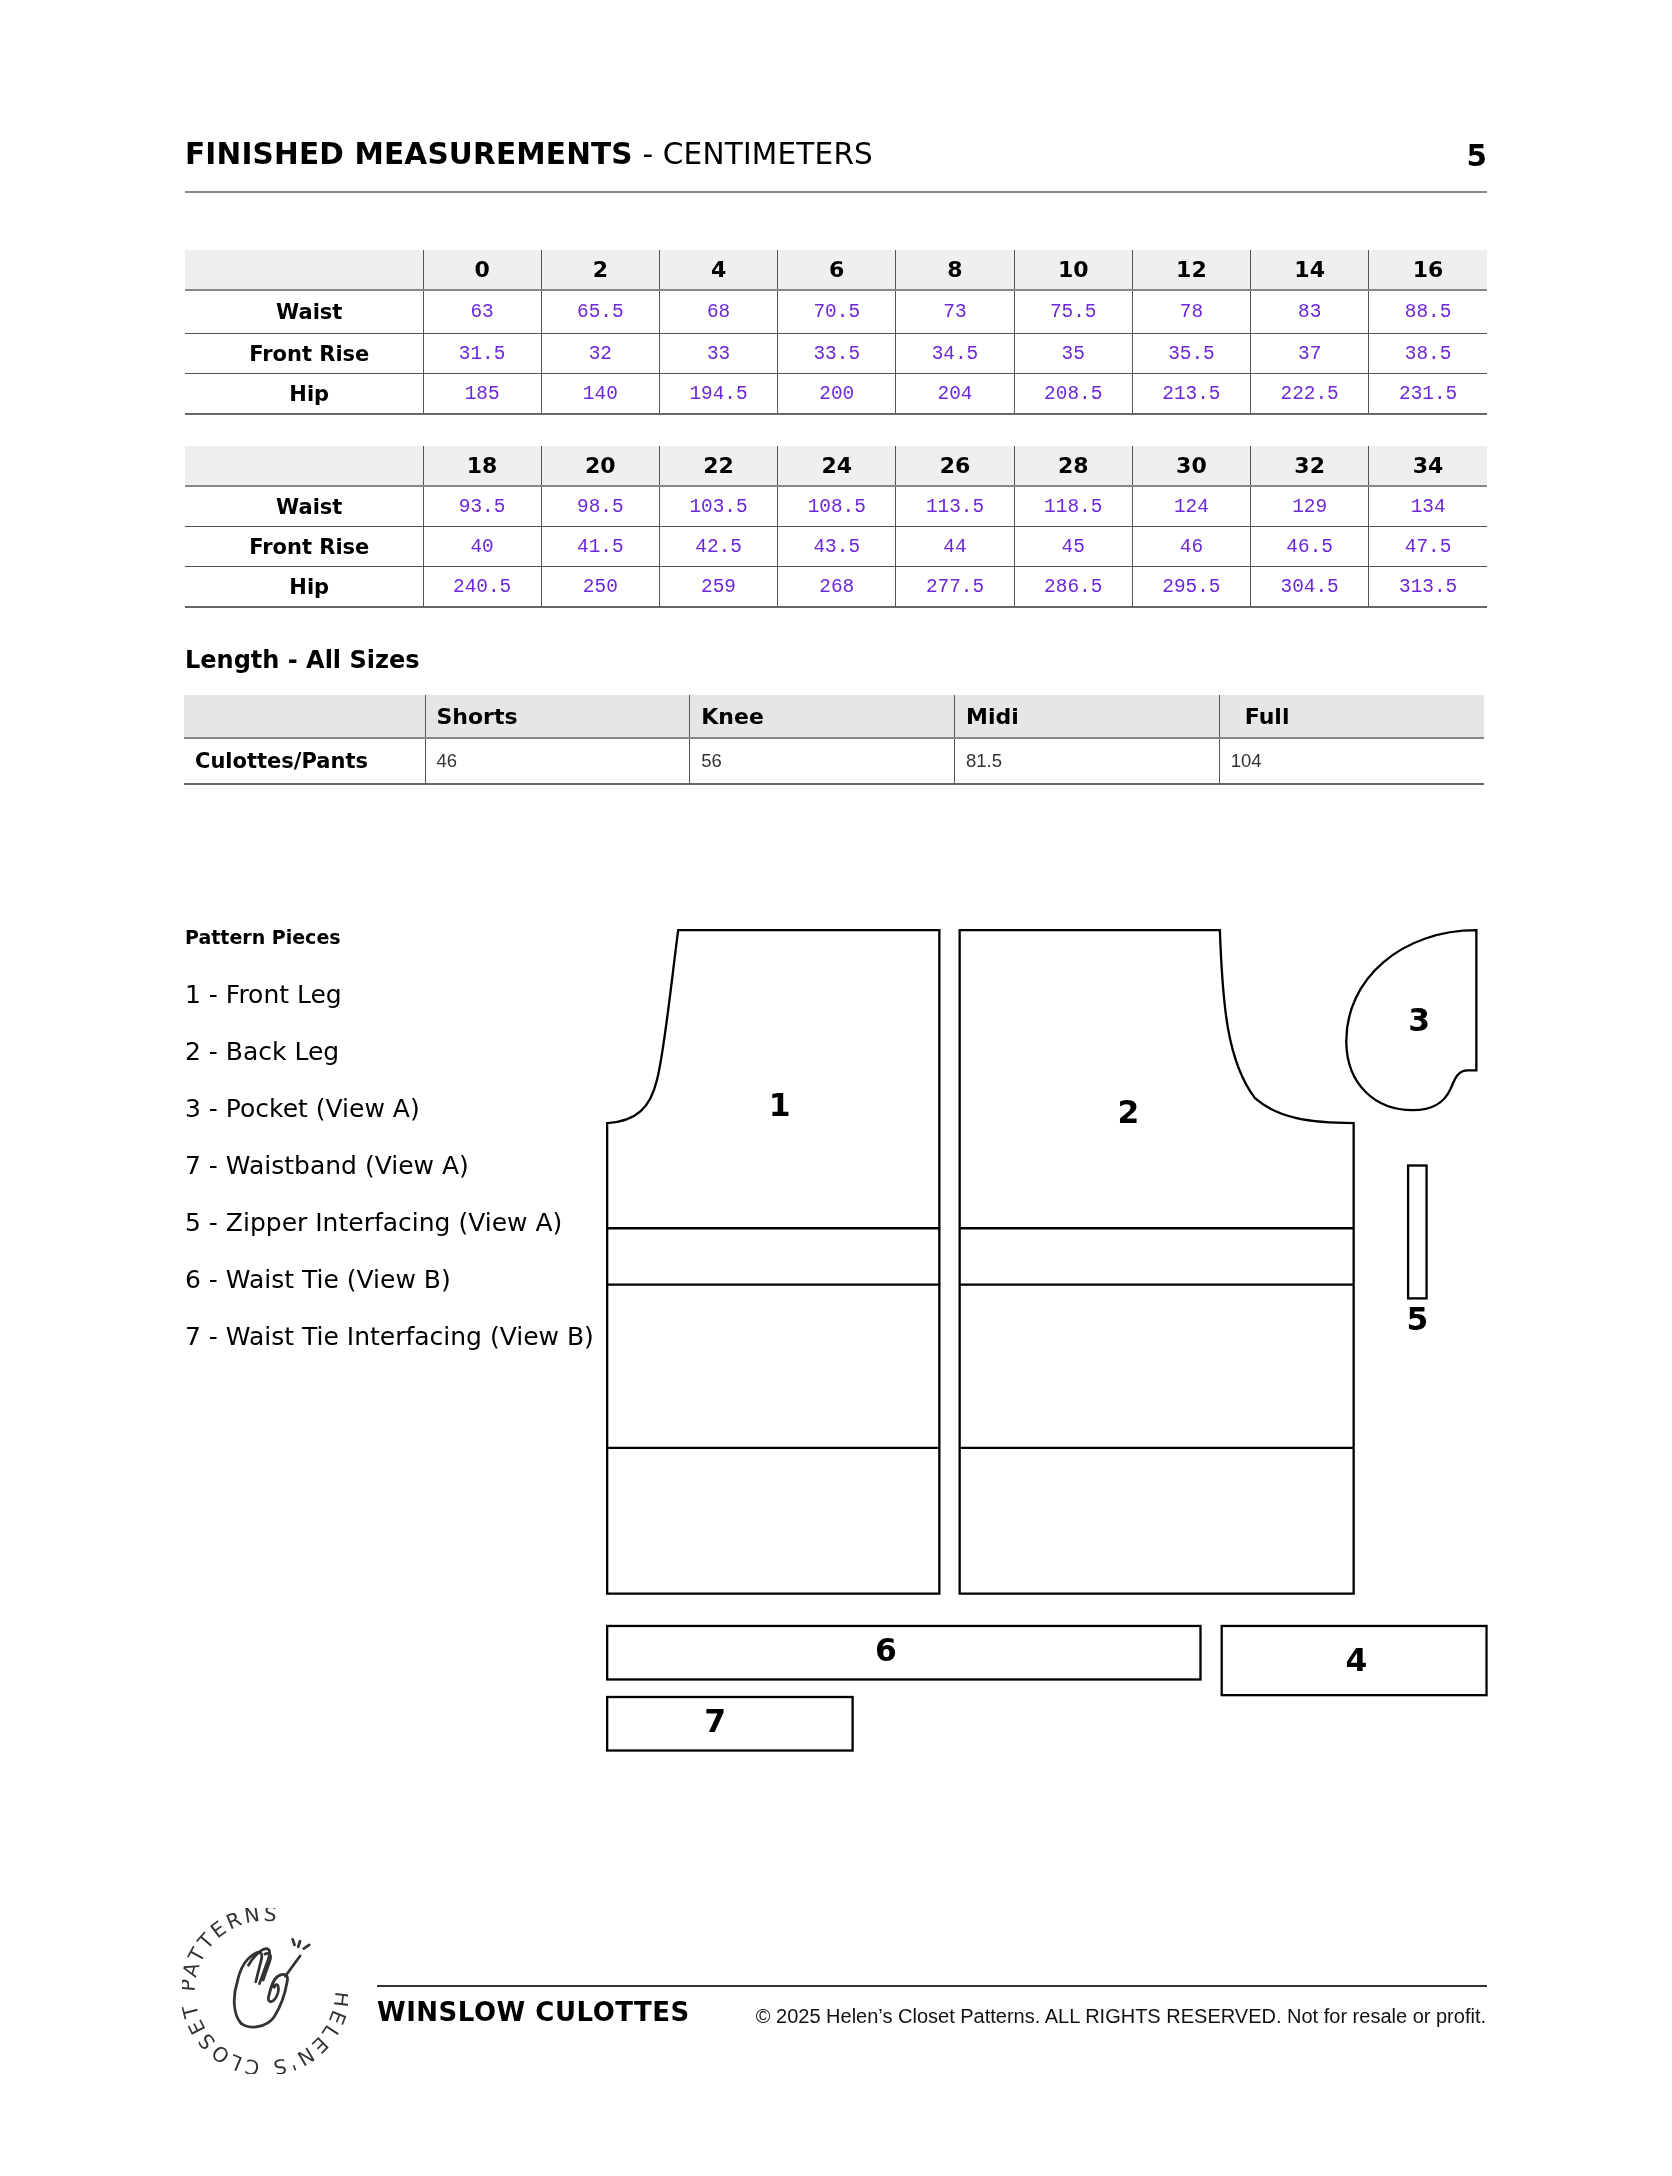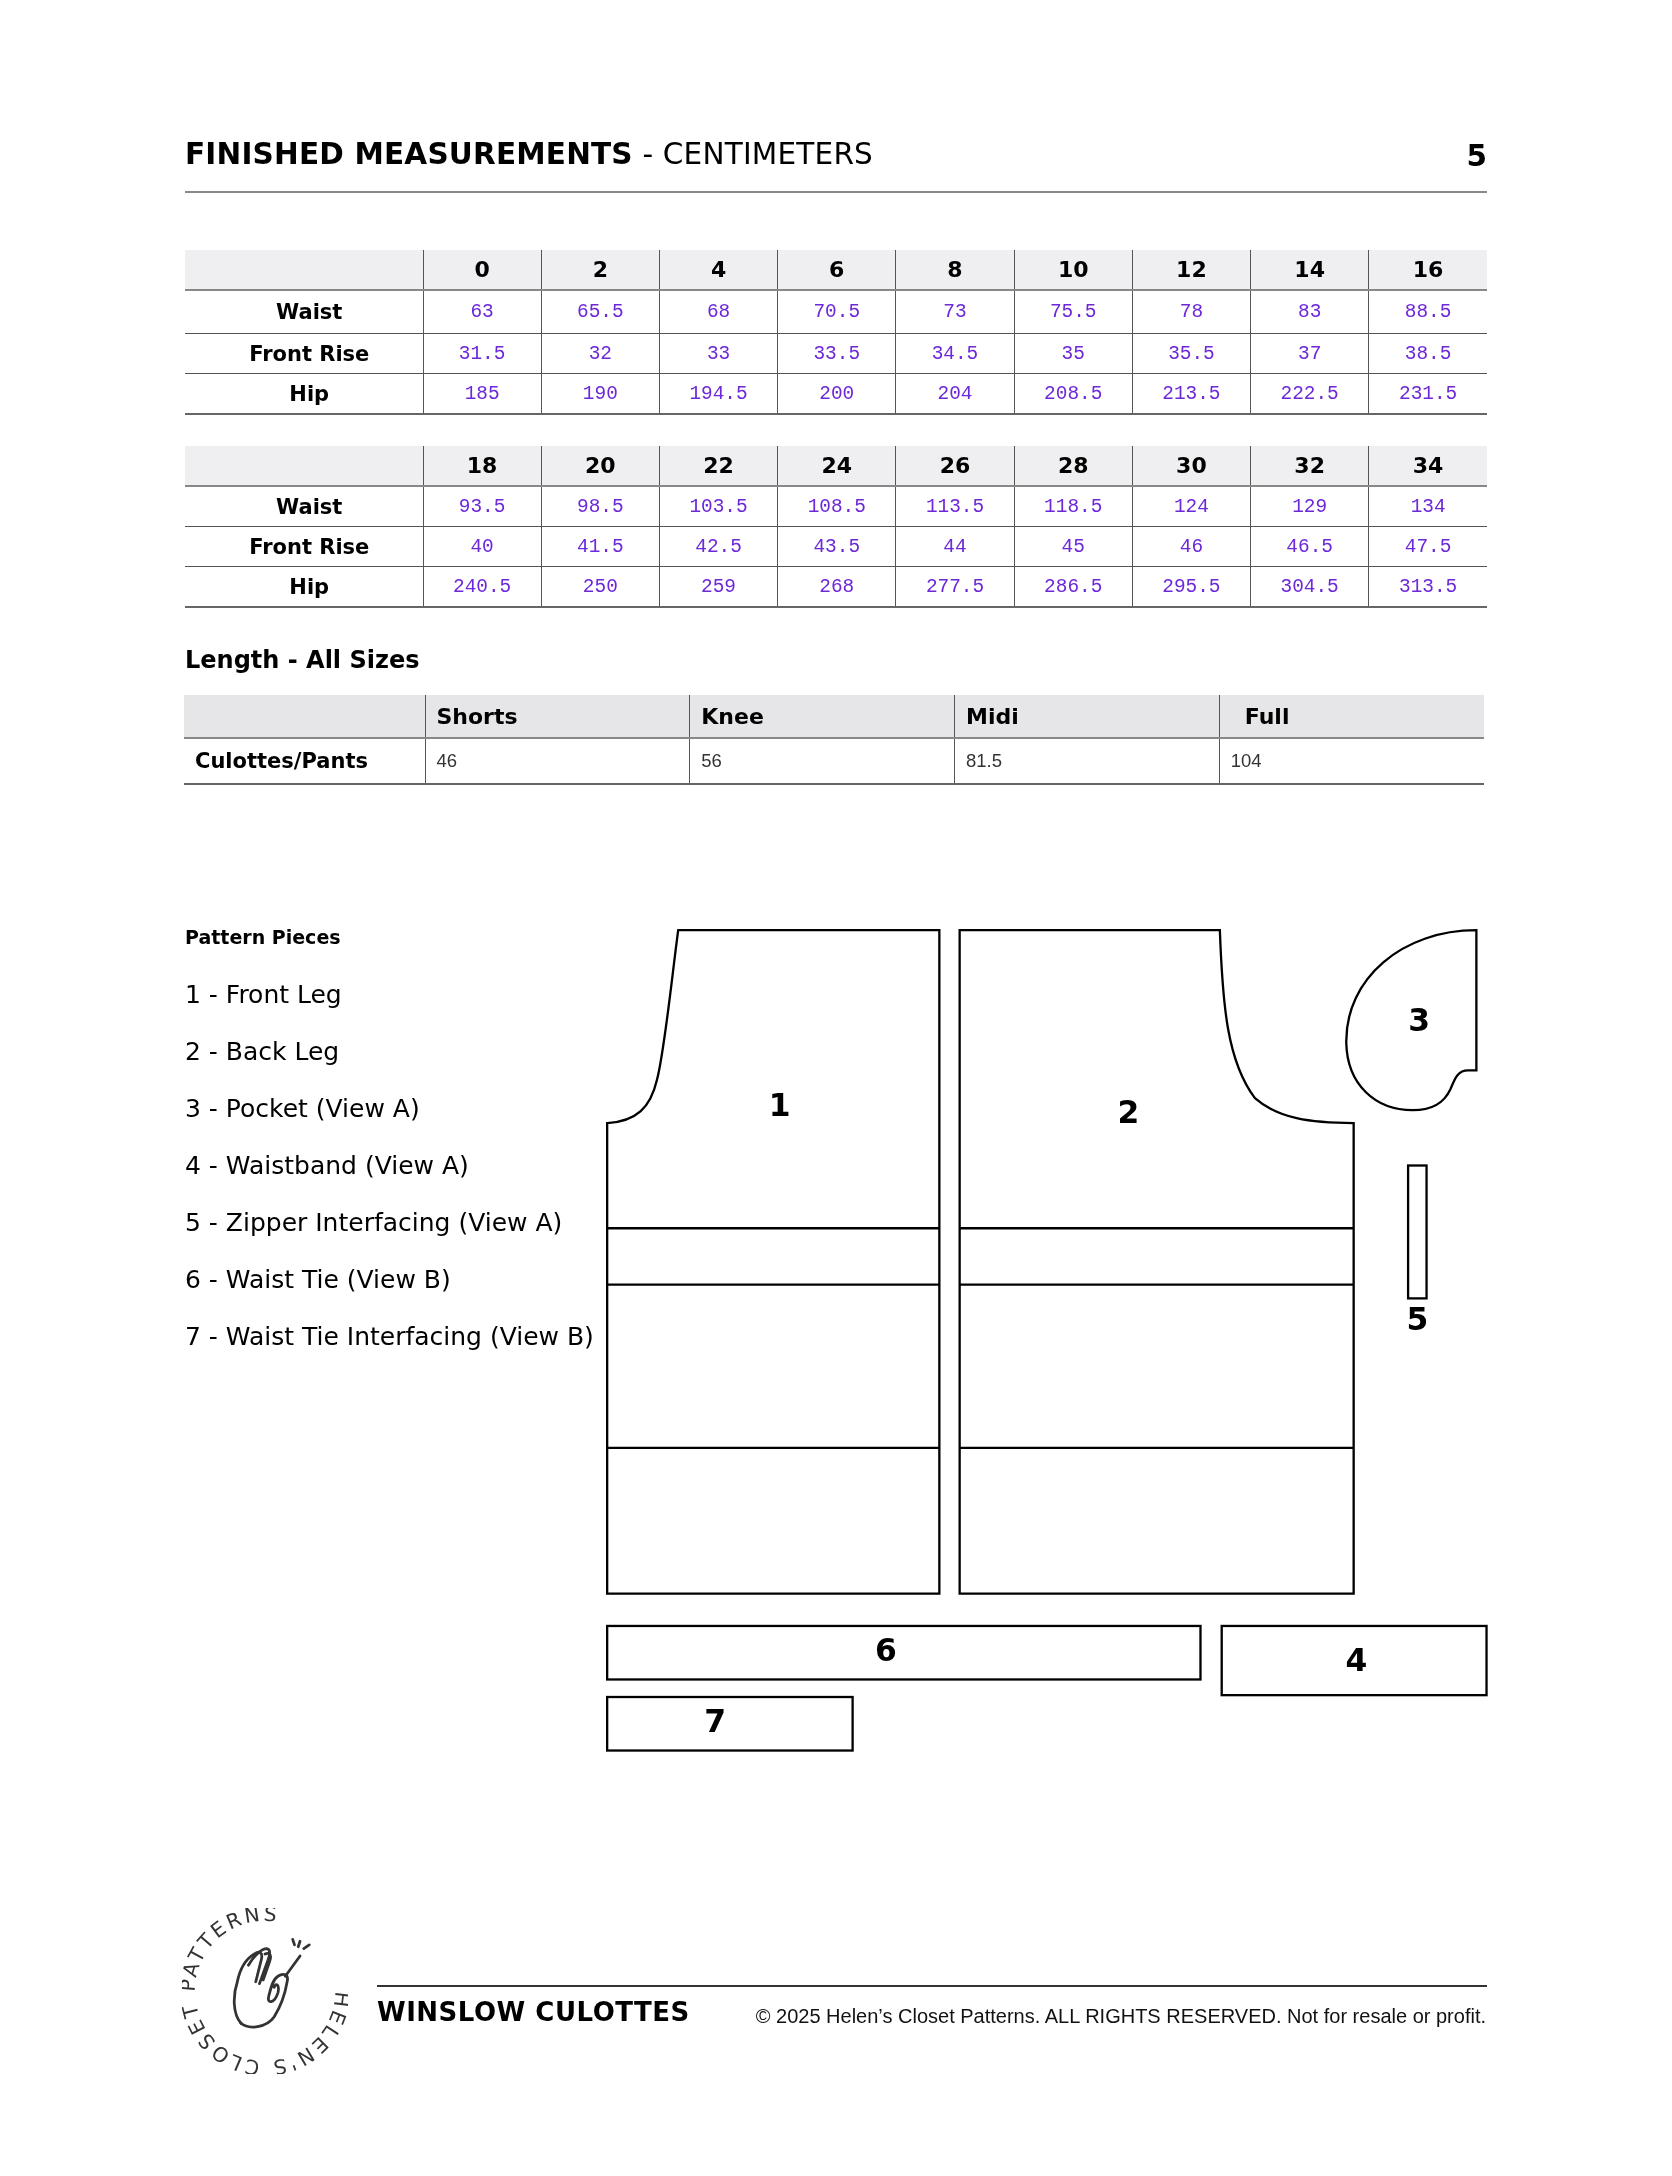--- a/index.html
+++ b/index.html
@@ -107,21 +107,21 @@
     <td>33.5</td>
     <td>34.5</td>
     <td>35</td>
     <td>35.5</td>
     <td>37</td>
     <td>38.5</td>
   </tr>
   <tr>
     <td class="rowlabel">Hip</td>
     <td>185</td>
-    <td>190</td>
+    <td>140</td>
     <td>194.5</td>
     <td>200</td>
     <td>204</td>
     <td>208.5</td>
     <td>213.5</td>
     <td>222.5</td>
     <td>231.5</td>
   </tr>
 </tbody>
   </table>
@@ -216,21 +216,21 @@
     <td>104</td>
   </tr>
 </tbody>
   </table>
 
 <div class="pieces-heading">Pattern Pieces</div>
 <ul class="piece-list">
   <li>1 - Front Leg</li>
   <li>2 - Back Leg</li>
   <li>3 - Pocket (View A)</li>
-  <li>4 - Waistband (View A)</li>
+  <li>7 - Waistband (View A)</li>
   <li>5 - Zipper Interfacing (View A)</li>
   <li>6 - Waist Tie (View B)</li>
   <li>7 - Waist Tie Interfacing (View B)</li>
 </ul>
 
 <svg class="diagram" viewBox="0 0 1812 2358">
 
   <g>
     <path d="M735,1008 L1018,1008 L1018,1727 L658,1727 L658,1217 C690,1215 705,1200 712,1170 C720,1140 728,1060 735,1008 Z"></path>
     <line x1="658" y1="1331" x2="1018" y2="1331"></line>

